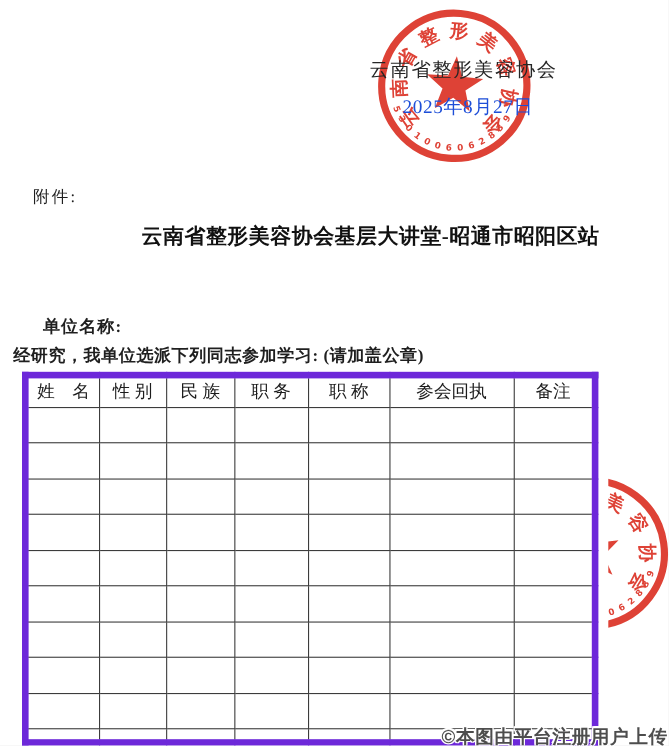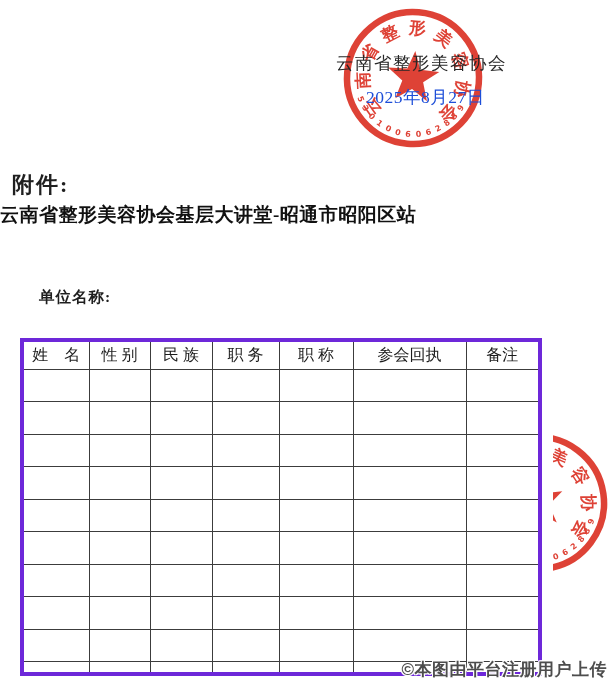--- a/index.html
+++ b/index.html
@@ -11,30 +11,30 @@
     font-family:"Liberation Serif","DejaVu Serif",serif;
     color:#1f1f1f;
   }
   .abs{position:absolute;white-space:nowrap;}
   
   .seal-svg{position:absolute;width:150px;height:150px;opacity:.93;z-index:1;}
   #seal1{left:338px;top:3px;}
   .org-line{left:336px;top:51px;font-size:17.5px;letter-spacing:1.5px;z-index:2;color:#262626;}
   .date-line{left:366px;top:85px;font-size:17.5px;letter-spacing:.5px;z-index:2;color:#1d4ed8;}
   
-  .attachment{left:12px;top:170px;font-size:22px;font-weight:700;letter-spacing:2px;}
-  .title{left:0;top:202px;width:545px;text-align:left;font-size:19px;font-weight:bold;letter-spacing:.5px;color:#111;}
+  .attachment{left:30px;top:170px;font-size:15px;font-weight:400;letter-spacing:2px;}
+  .title{left:0;top:202px;width:545px;text-align:right;font-size:19px;font-weight:bold;letter-spacing:.5px;color:#111;}
   .subtitle{left:0;top:237px;width:545px;text-align:center;font-size:18px;font-weight:bold;letter-spacing:1px;color:#111;}
   .unit-label{left:12px;top:287px;font-size:15.5px;font-weight:600;letter-spacing:1px;margin-left:27px;}
   .instruction{left:12px;top:313px;font-size:15.5px;font-weight:600;letter-spacing:.5px;}
   
   #roster{
     position:absolute;left:20px;top:338px;width:518px;
     border-collapse:collapse;table-layout:fixed;
-    border:4px solid #6d28d9;z-index:0;
+    border:6px solid #6d28d9;z-index:0;
   }
   #roster th,#roster td{border:1.6px solid #3c3c3c;padding:0;}
   #roster th{
     font-size:16px;font-weight:500;text-align:center;
     font-family:"Liberation Serif","DejaVu Serif",serif;color:#1c1c1c;
   }
   #roster thead tr{height:29px;}
   #roster tbody tr{height:32.5px;}
   #roster tbody tr.partial{height:12px;}
   
@@ -80,20 +80,21 @@
         <text transform="translate(119.8 109.4) rotate(-52.5)" text-anchor="middle" dominant-baseline="central" fill="#dc3427" font-size="8" font-weight="bold" font-family="&quot;DejaVu Sans&quot;,sans-serif">3</text>
         <text transform="translate(125.3 100.7) rotate(-63.0)" text-anchor="middle" dominant-baseline="central" fill="#dc3427" font-size="8" font-weight="bold" font-family="&quot;DejaVu Sans&quot;,sans-serif">9</text>
       </g>
     </svg>
   <div class="abs org-line">云南省整形美容协会</div>
   <div class="abs date-line">2025年8月27日</div>
 
   <div class="abs attachment">附件:</div>
   <div class="abs title">云南省整形美容协会基层大讲堂-昭通市昭阳区站</div>
   <div class="abs unit-label">单位名称:</div>
+  <div class="abs instruction">经研究，我单位选派下列同志参加学习: (请加盖公章)</div>
 
   <table id="roster">
       <colgroup>
         <col style="width: 67px;">
         <col style="width: 61px;">
         <col style="width: 62px;">
         <col style="width: 67px;">
         <col style="width: 74px;">
         <col style="width: 113px;">
         <col style="width: 74px;">

